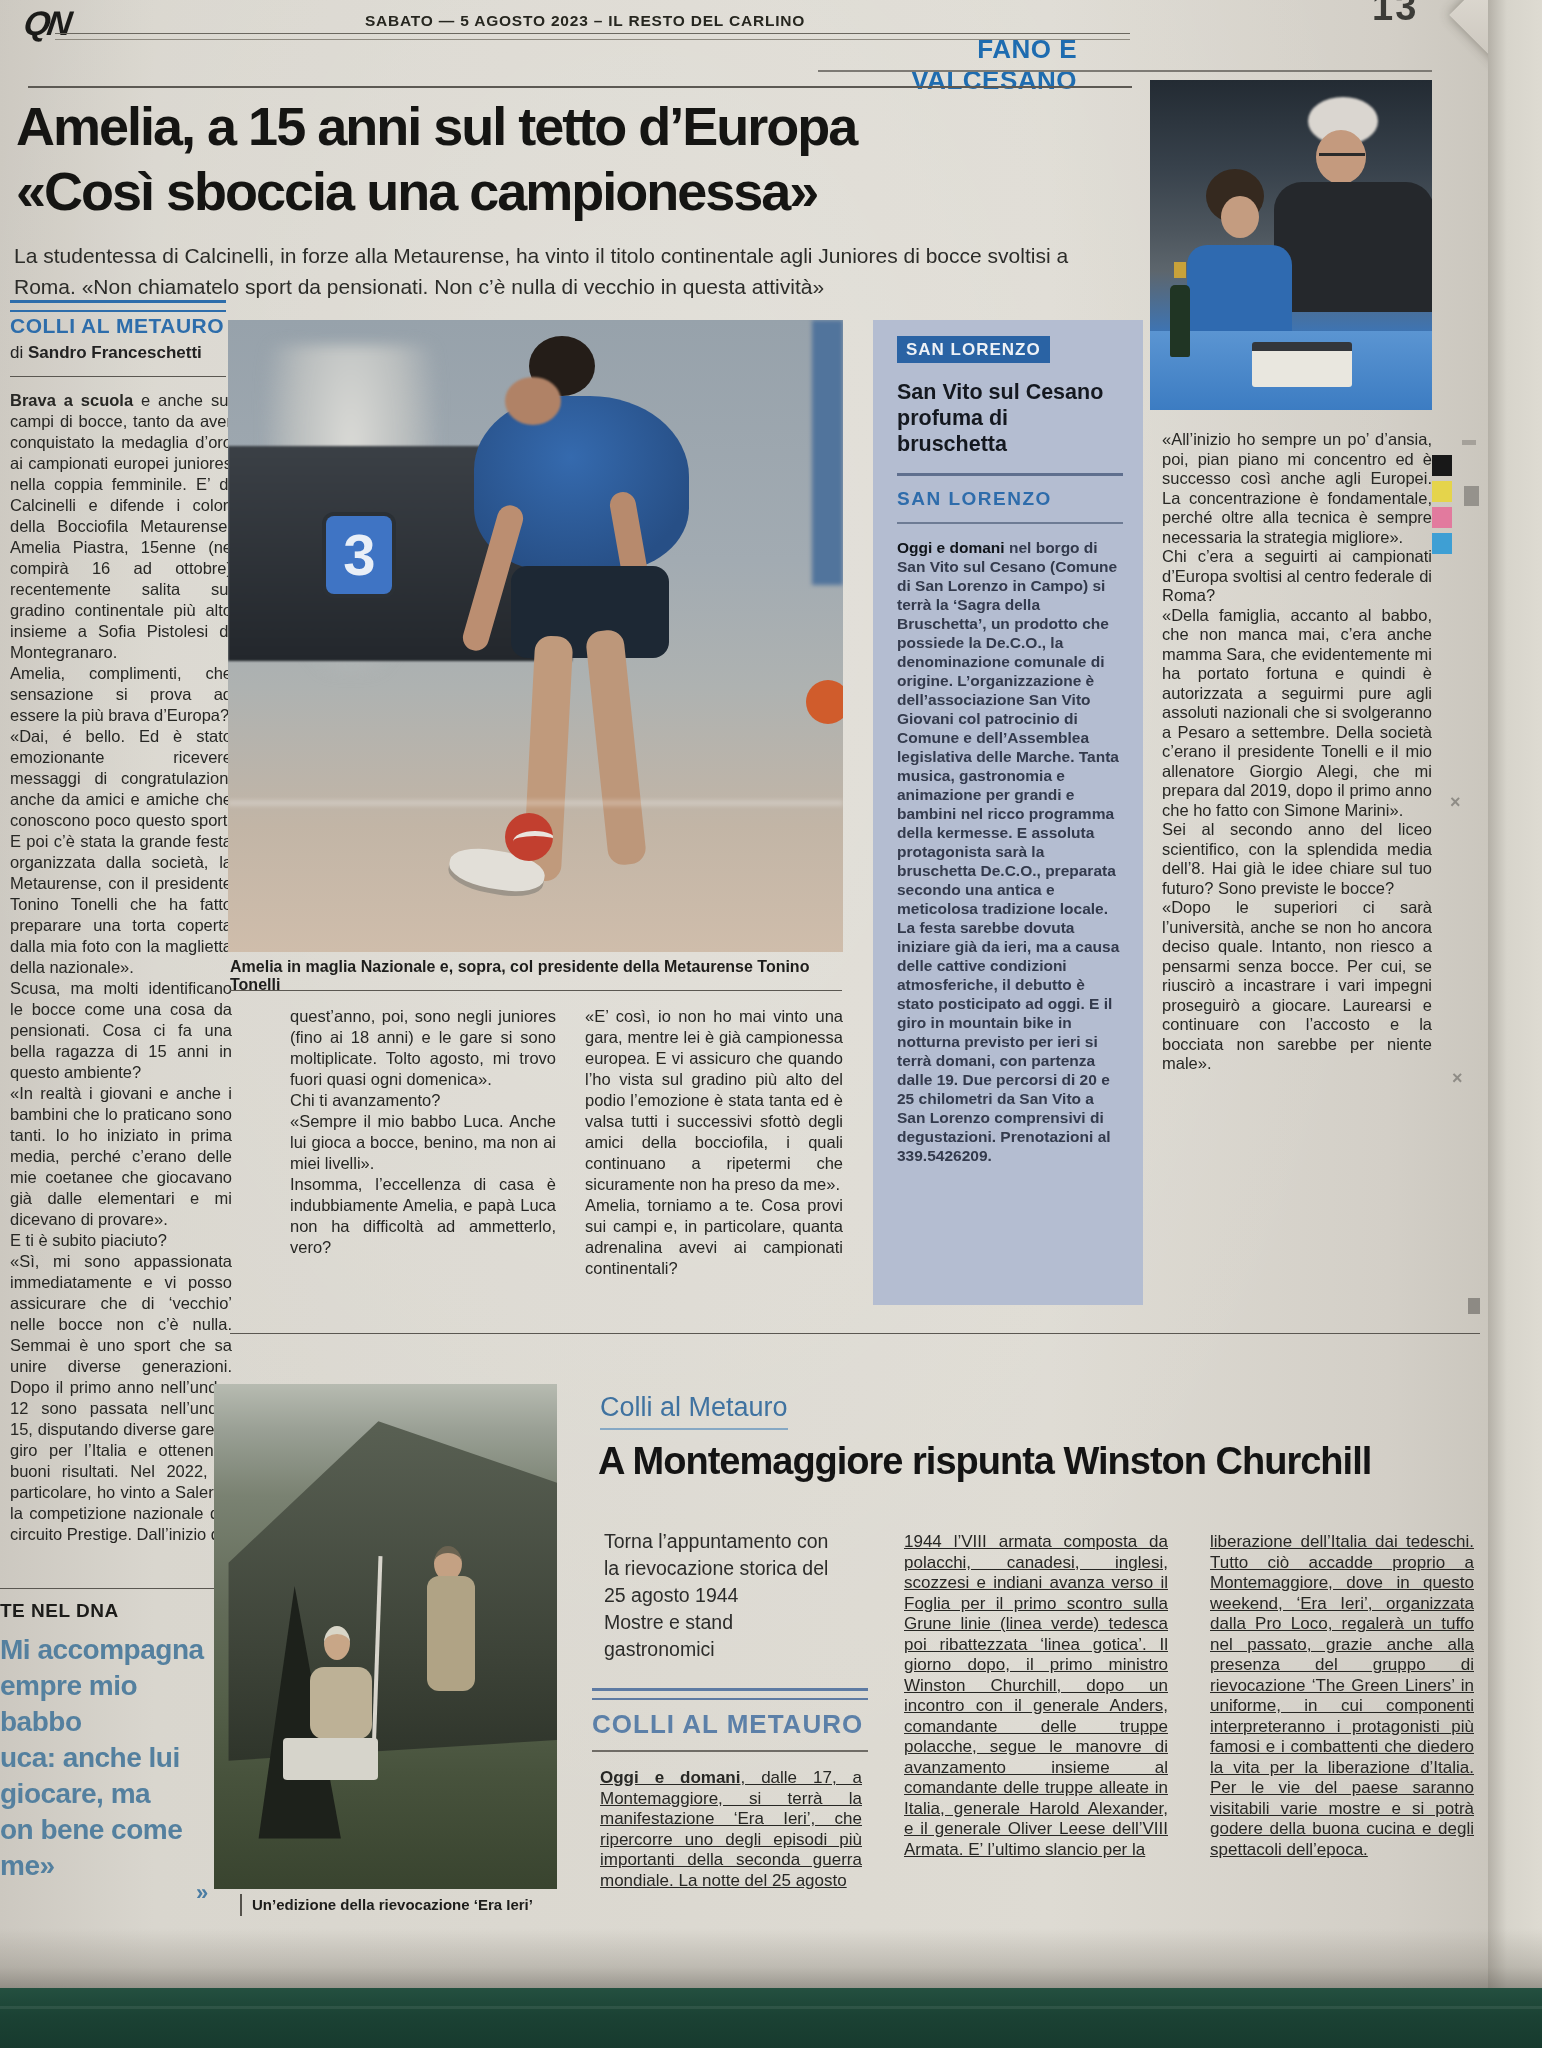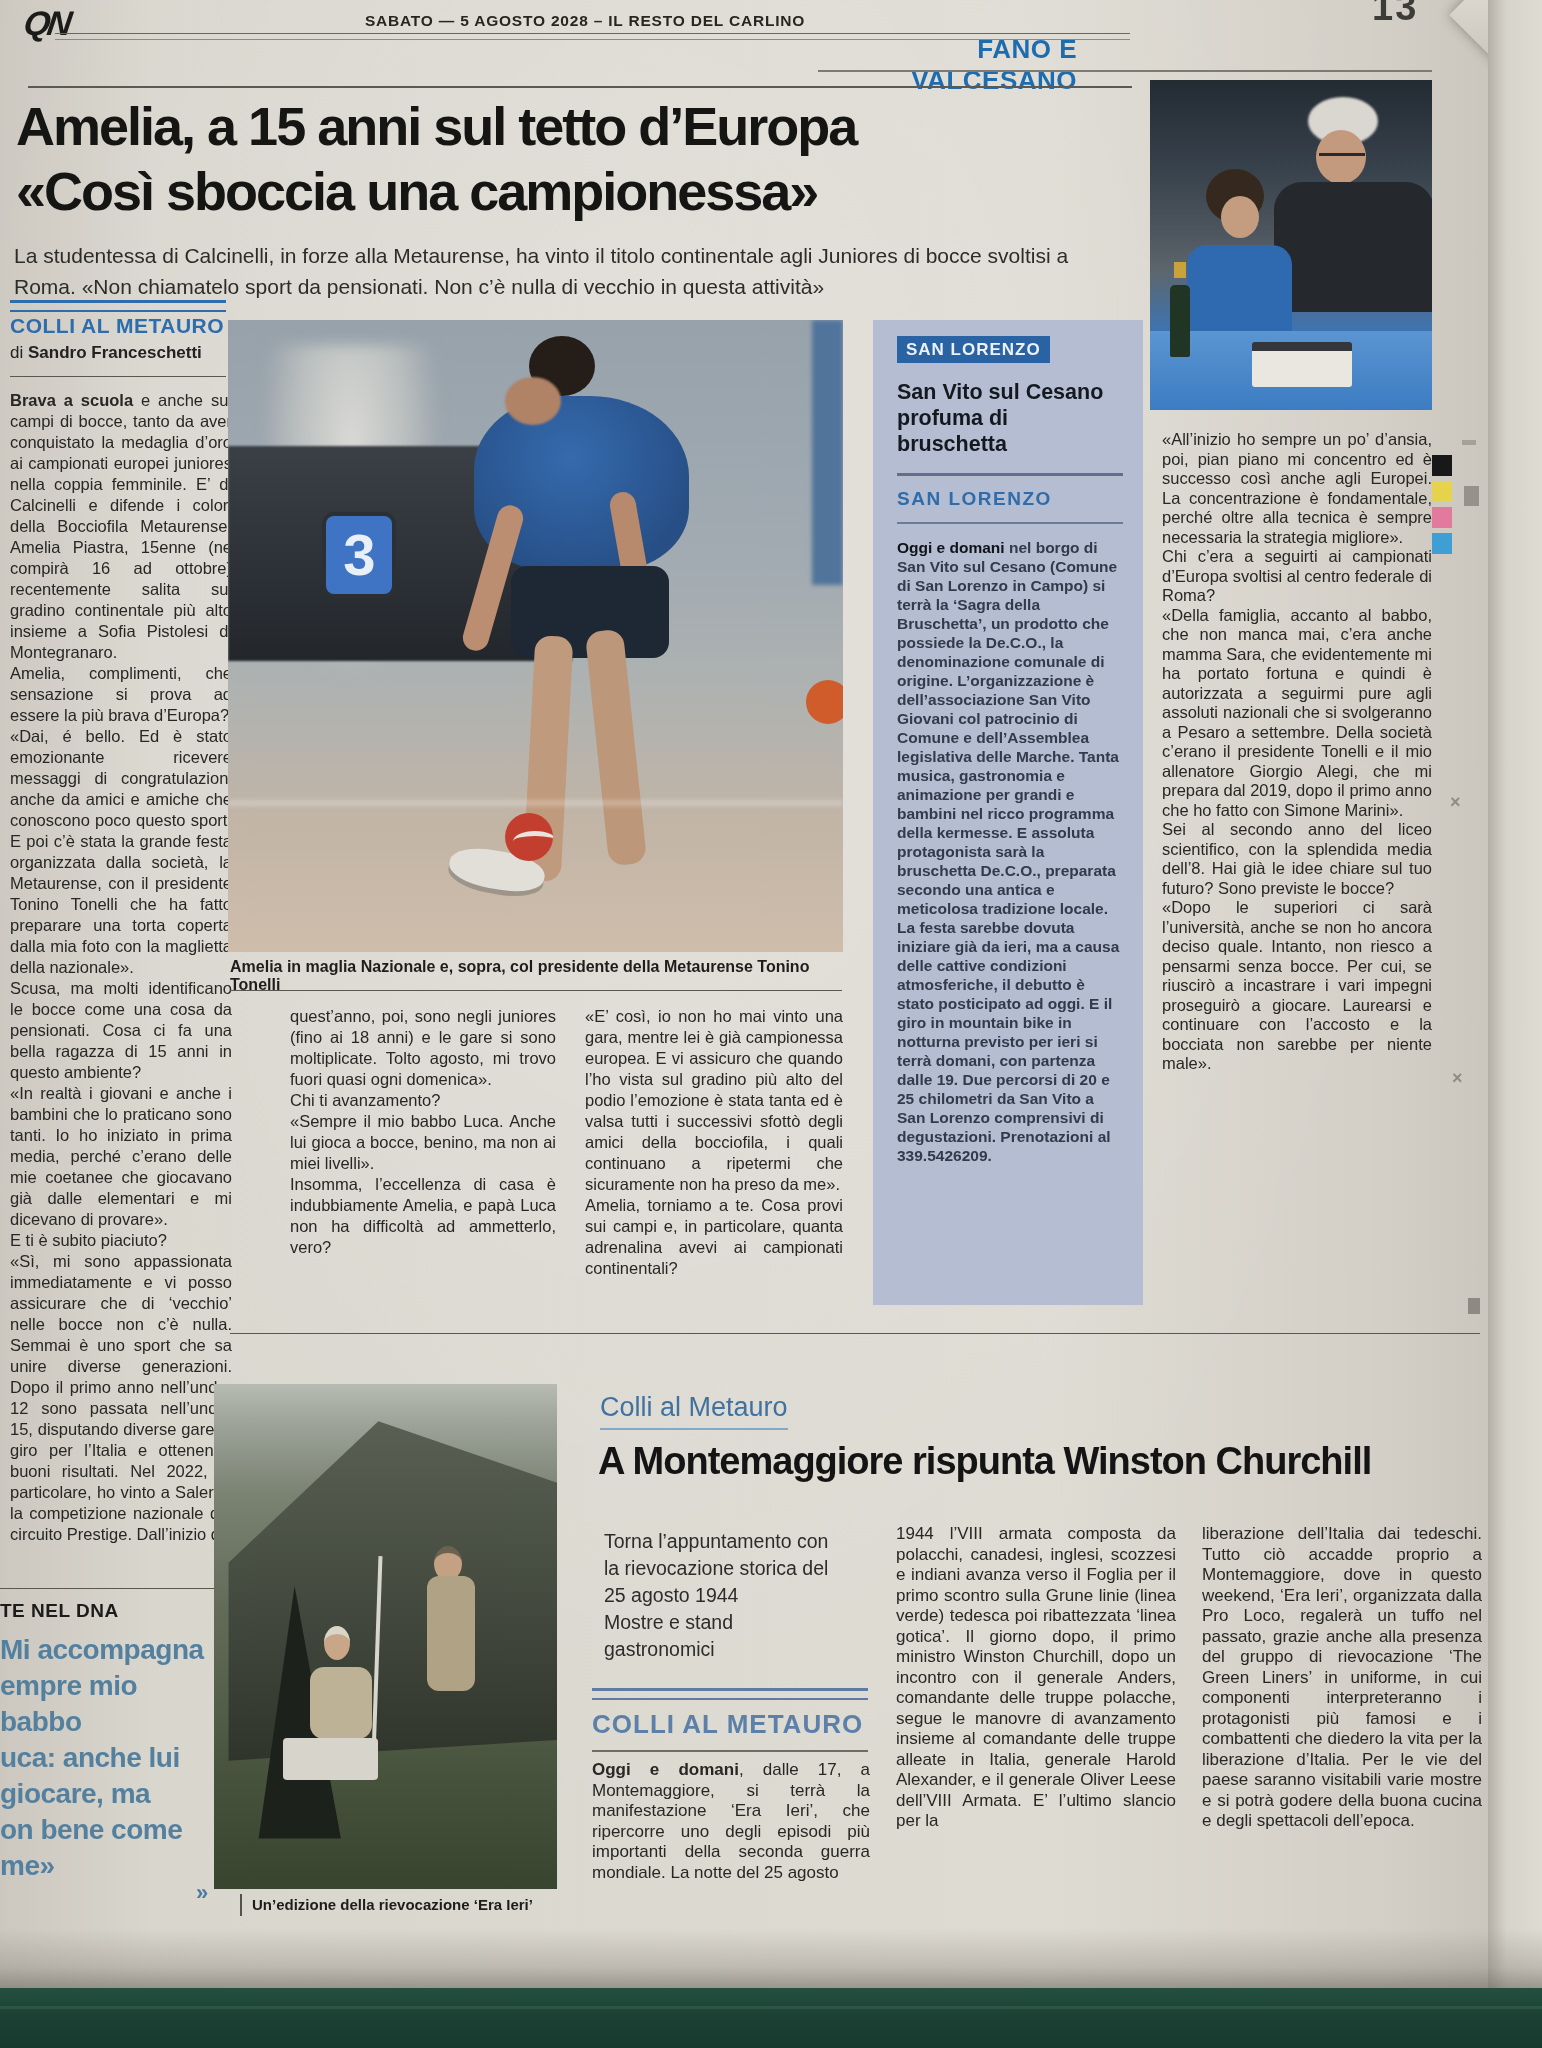--- a/index.html
+++ b/index.html
@@ -140,38 +140,38 @@
   .ba-kicker{left:600px;top:1392px;font-size:27px;color:#3f72a0;
     border-bottom:2px solid #86a8c4;padding-bottom:5px;}
   .ba-headline{left:598px;top:1440px;font-size:38px;font-weight:700;letter-spacing:-1px;
     color:#141414;white-space:nowrap;}
   .ba-standfirst{left:604px;top:1528px;width:240px;font-size:19.5px;line-height:27px;color:#2c2c2a;}
   .cm-box{left:592px;top:1688px;width:276px;}
   .cm-rule-blue{height:7px;border-top:3px solid #5e7ba3;border-bottom:2.5px solid #5e7ba3;}
   .cm-header{margin-top:9px;font-size:26px;font-weight:700;color:#5c80a8;letter-spacing:1px;}
   .cm-rule-thin{margin-top:10px;height:1.5px;background:#6f6c66;}
   .ba-col{top:1524px;width:280px;font-size:17px;line-height:20.5px;text-align:justify;}
-  .ba-col p{margin:0;}
+  .ba-col p{margin:8px;text-decoration:underline;}
   .ba-col1{left:592px;top:1760px;width:278px;}
   .ba-col2{left:896px;} .ba-col3{left:1202px;}
   
   .wrinkle{left:0;top:1928px;width:1542px;height:60px;
     background:linear-gradient(180deg,rgba(120,115,105,0),rgba(120,115,105,.30) 65%,rgba(88,84,76,.5));}
   .green-strip{left:0;top:1988px;width:1542px;height:60px;
     background:linear-gradient(180deg,#245040,#1b4234 45%,#173a2e);}
   .green-strip::after{content:"";position:absolute;left:0;top:18px;width:100%;height:3px;
     background:rgba(255,255,255,.08);}
 </style>
 </head>
 <body>
 
 <div class="page">
 
   <div class="abs qn-logo">QN</div>
-  <div class="abs dateline">SABATO — 5 AGOSTO 2028 – IL RESTO DEL CARLINO</div>
+  <div class="abs dateline">SABATO — 5 AGOSTO 2023 – IL RESTO DEL CARLINO</div>
   <div class="abs pagenum">13</div>
   <div class="abs rule-masthead"></div>
   <div class="abs section-label">FANO E VALCESANO</div>
   <div class="abs rule-section"></div>
   <div class="abs rule-headline"></div>
   <div class="abs corner-fold"></div>
 
   <div class="abs headline hl1">Amelia, a 15 anni sul tetto d’Europa</div>
   <div class="abs subdeck">La studentessa di Calcinelli, in forze alla Metaurense, ha vinto il titolo continentale agli Juniores di bocce svoltisi a Roma. «Non chiamatelo sport da pensionati. Non c’è nulla di vecchio in questa attività»</div>
   <div class="abs headline hl2">«Così sboccia una campionessa»</div>

